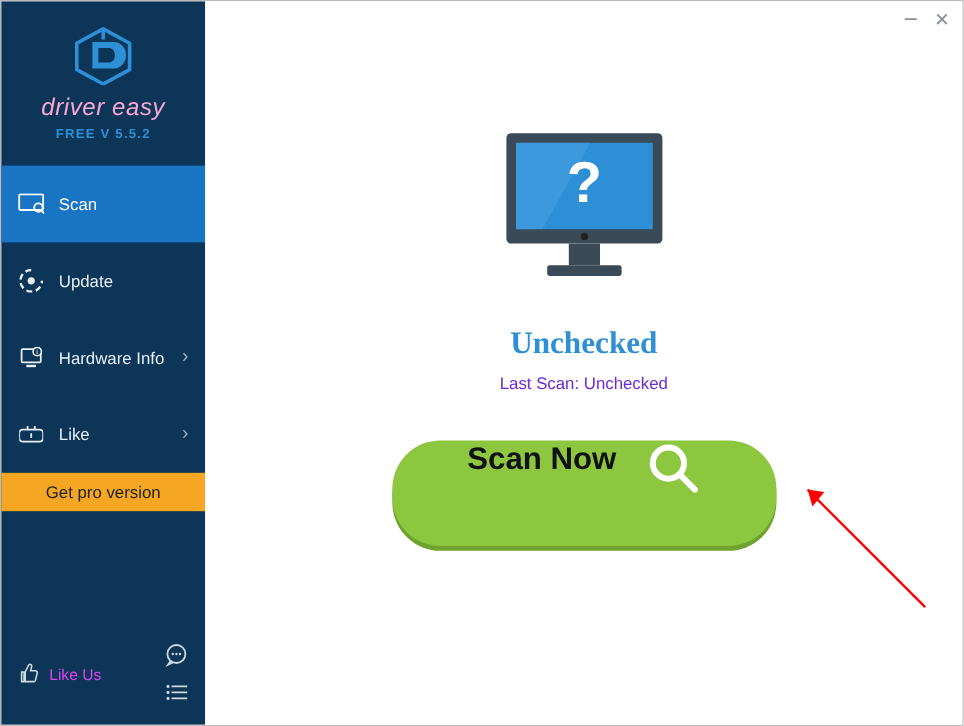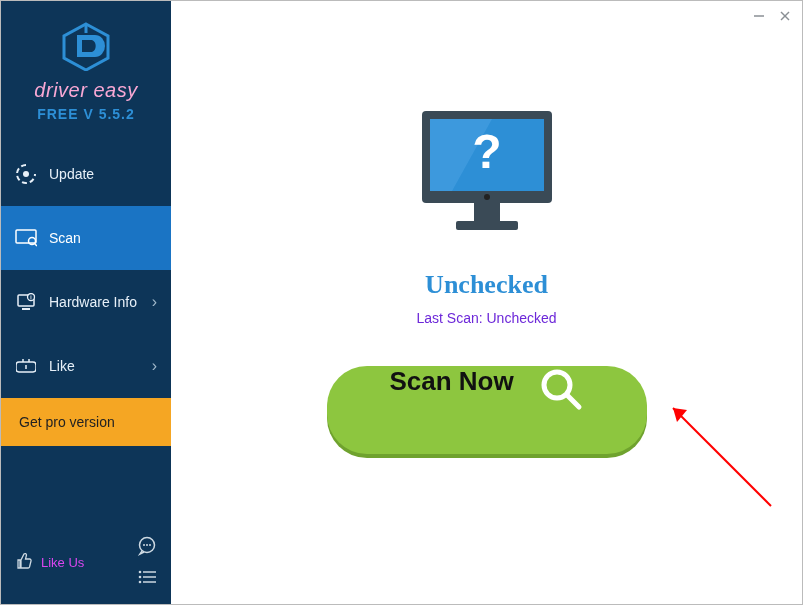--- a/index.html
+++ b/index.html
@@ -27,21 +27,21 @@
 .logo-block svg { display:block; margin:0 auto 8px; }
 .brand {
   font-size: 20px;
   font-weight: 500;
   font-style: italic;
   color: #f9a8d4;
   letter-spacing: .5px;
 }
 .version {
   color: #2d8fd6;
-  font-size: 14px;
+  font-size: 11px;
   letter-spacing: 1px;
   margin-top: 4px;
   font-weight: 600;
 }
 .nav { margin-top: 10px; flex:1; }
 .nav-item {
   height: 64px;
   display: flex;
   align-items: center;
   padding: 0 14px;
@@ -53,27 +53,28 @@
 .nav-item .icon { width:22px; margin-right:12px; display:flex; align-items:center; justify-content:center; }
 .nav-item.active { background: #1a74c4; color:#fff; }
 .nav-item .chevron {
   margin-left: auto;
   font-size: 16px;
   color: #9fb7c9;
 }
 .get-pro {
   background: #f5a623;
   color: #222;
-  height: 48px;
+  height: 32px;
   display: flex;
   align-items: center;
   padding: 0 18px;
   font-size: 14px;
   font-weight: 500;
   cursor: pointer;
+  justify-content: center;
 }
 .bottom-bar {
   margin-top: auto;
   display: flex;
   align-items: center;
   padding: 12px 14px 16px;
   color: #d946ef;
   font-size: 13px;
 }
 .bottom-bar .icon { margin-right:8px; }
@@ -150,39 +151,39 @@
         <path d="M23 19 L33 19 A6 6.5 0 0 1 33 31 L23 31 Z" fill="#0d3558" stroke="none"></path>
         <line x1="27" y1="3" x2="27" y2="12" stroke="#2d8fd6"></line>
       </g>
     </svg>
     <div class="brand">driver easy</div>
     <div class="version">FREE V 5.5.2</div>
   </div>
 
   <div class="nav">
 
-    <div class="nav-item">
-      <span class="icon">
-        <svg width="20" height="20" viewBox="0 0 20 20">
-            <path d="M10 1 a9 9 0 1 0 9 9" fill="none" stroke="#e7f0f8" stroke-width="2" stroke-dasharray="5 3"></path>
-            <circle cx="10" cy="10" r="3" fill="#e7f0f8"></circle>
-          </svg>
-      </span>
-      <span>Update</span>
-    </div>
-
     <div class="nav-item active">
       <span class="icon">
         <svg width="22" height="18" viewBox="0 0 22 18">
             <rect x="1" y="1" width="20" height="13" rx="1" fill="none" stroke="#fff" stroke-width="1.5"></rect>
             <circle cx="17" cy="12" r="3.5" fill="none" stroke="#fff" stroke-width="1.5"></circle>
             <line x1="19.5" y1="14.5" x2="22" y2="17" stroke="#fff" stroke-width="1.5"></line>
           </svg>
       </span>
       <span>Scan</span>
+    </div>
+
+    <div class="nav-item">
+      <span class="icon">
+        <svg width="20" height="20" viewBox="0 0 20 20">
+            <path d="M10 1 a9 9 0 1 0 9 9" fill="none" stroke="#e7f0f8" stroke-width="2" stroke-dasharray="5 3"></path>
+            <circle cx="10" cy="10" r="3" fill="#e7f0f8"></circle>
+          </svg>
+      </span>
+      <span>Update</span>
     </div>
 
     <div class="nav-item">
       <span class="icon">
         <svg width="20" height="18" viewBox="0 0 20 18">
             <rect x="2" y="2" width="16" height="11" rx="1" fill="none" stroke="#e7f0f8" stroke-width="1.5"></rect>
             <rect x="6" y="15" width="8" height="2" fill="#e7f0f8"></rect>
             <circle cx="15" cy="4" r="3.5" fill="#0d3558" stroke="#e7f0f8" stroke-width="1.3"></circle>
             <text x="15" y="6.3" text-anchor="middle" font-size="5" fill="#e7f0f8" font-weight="bold">i</text>
           </svg>

